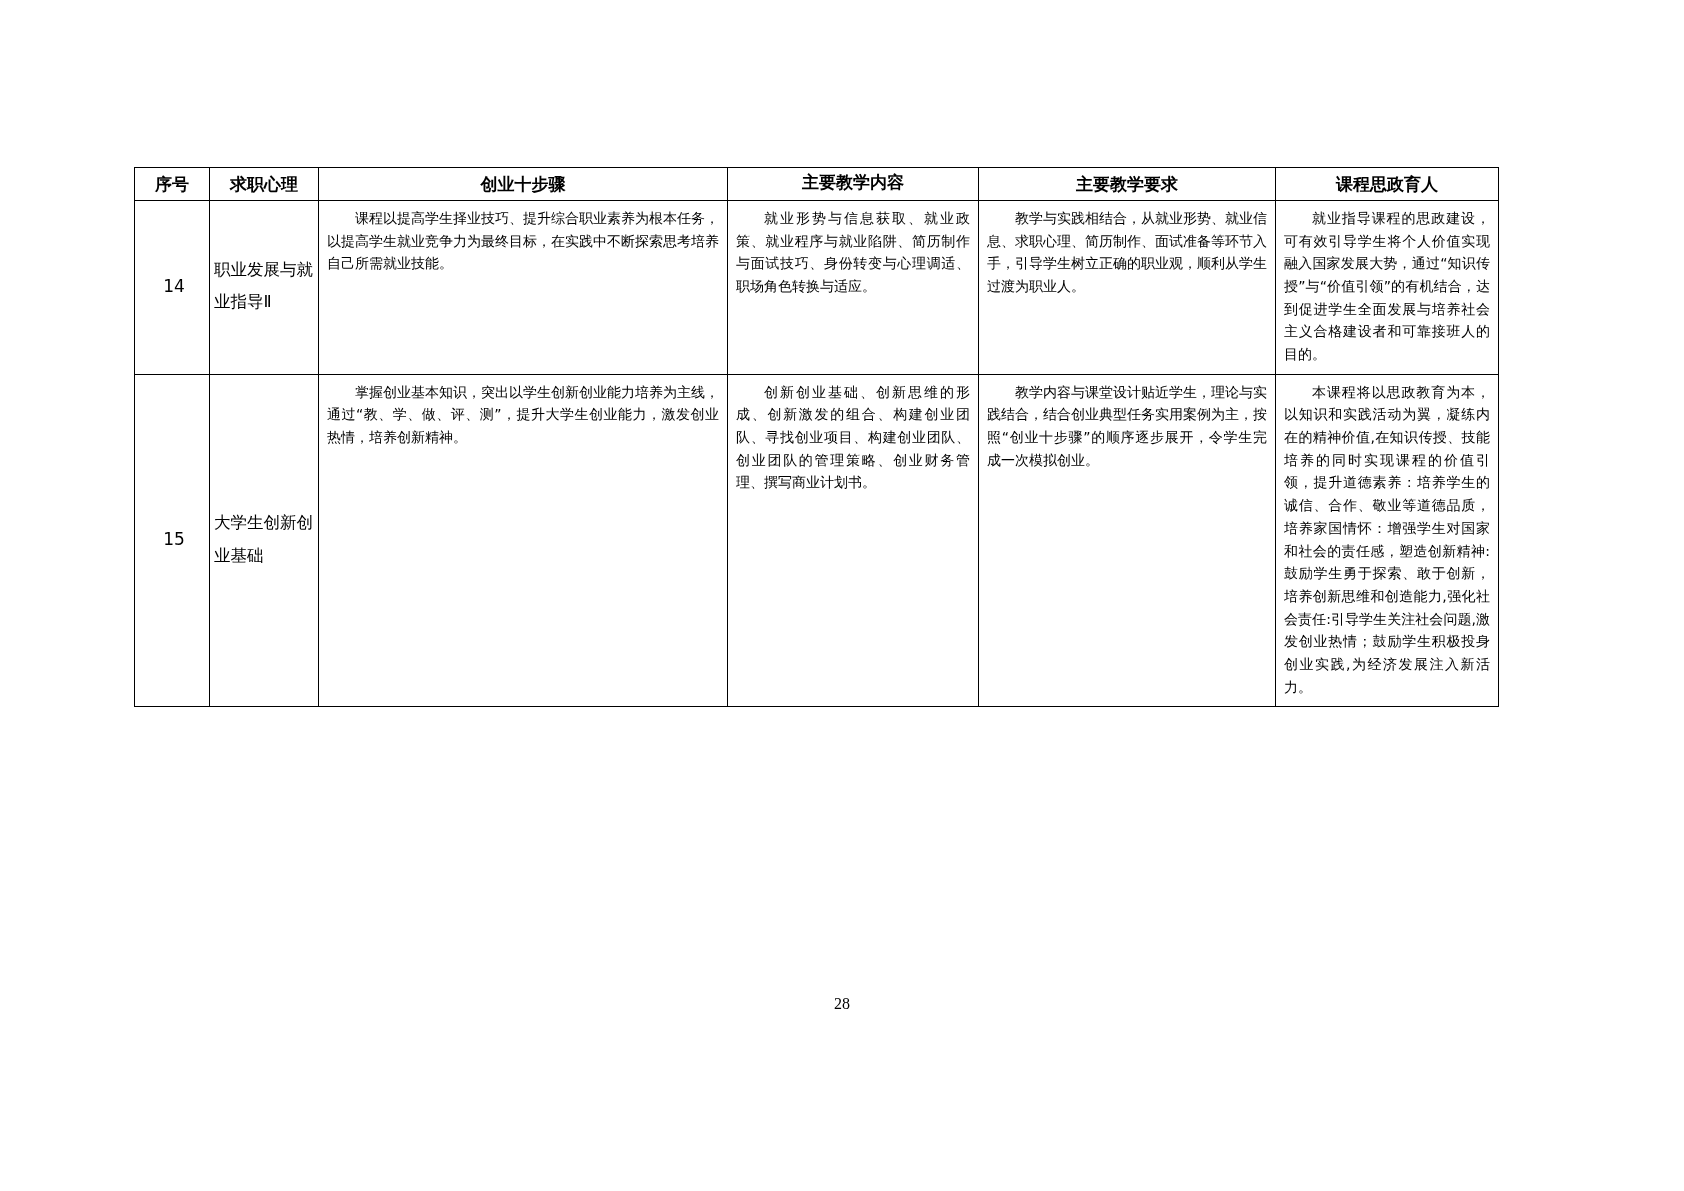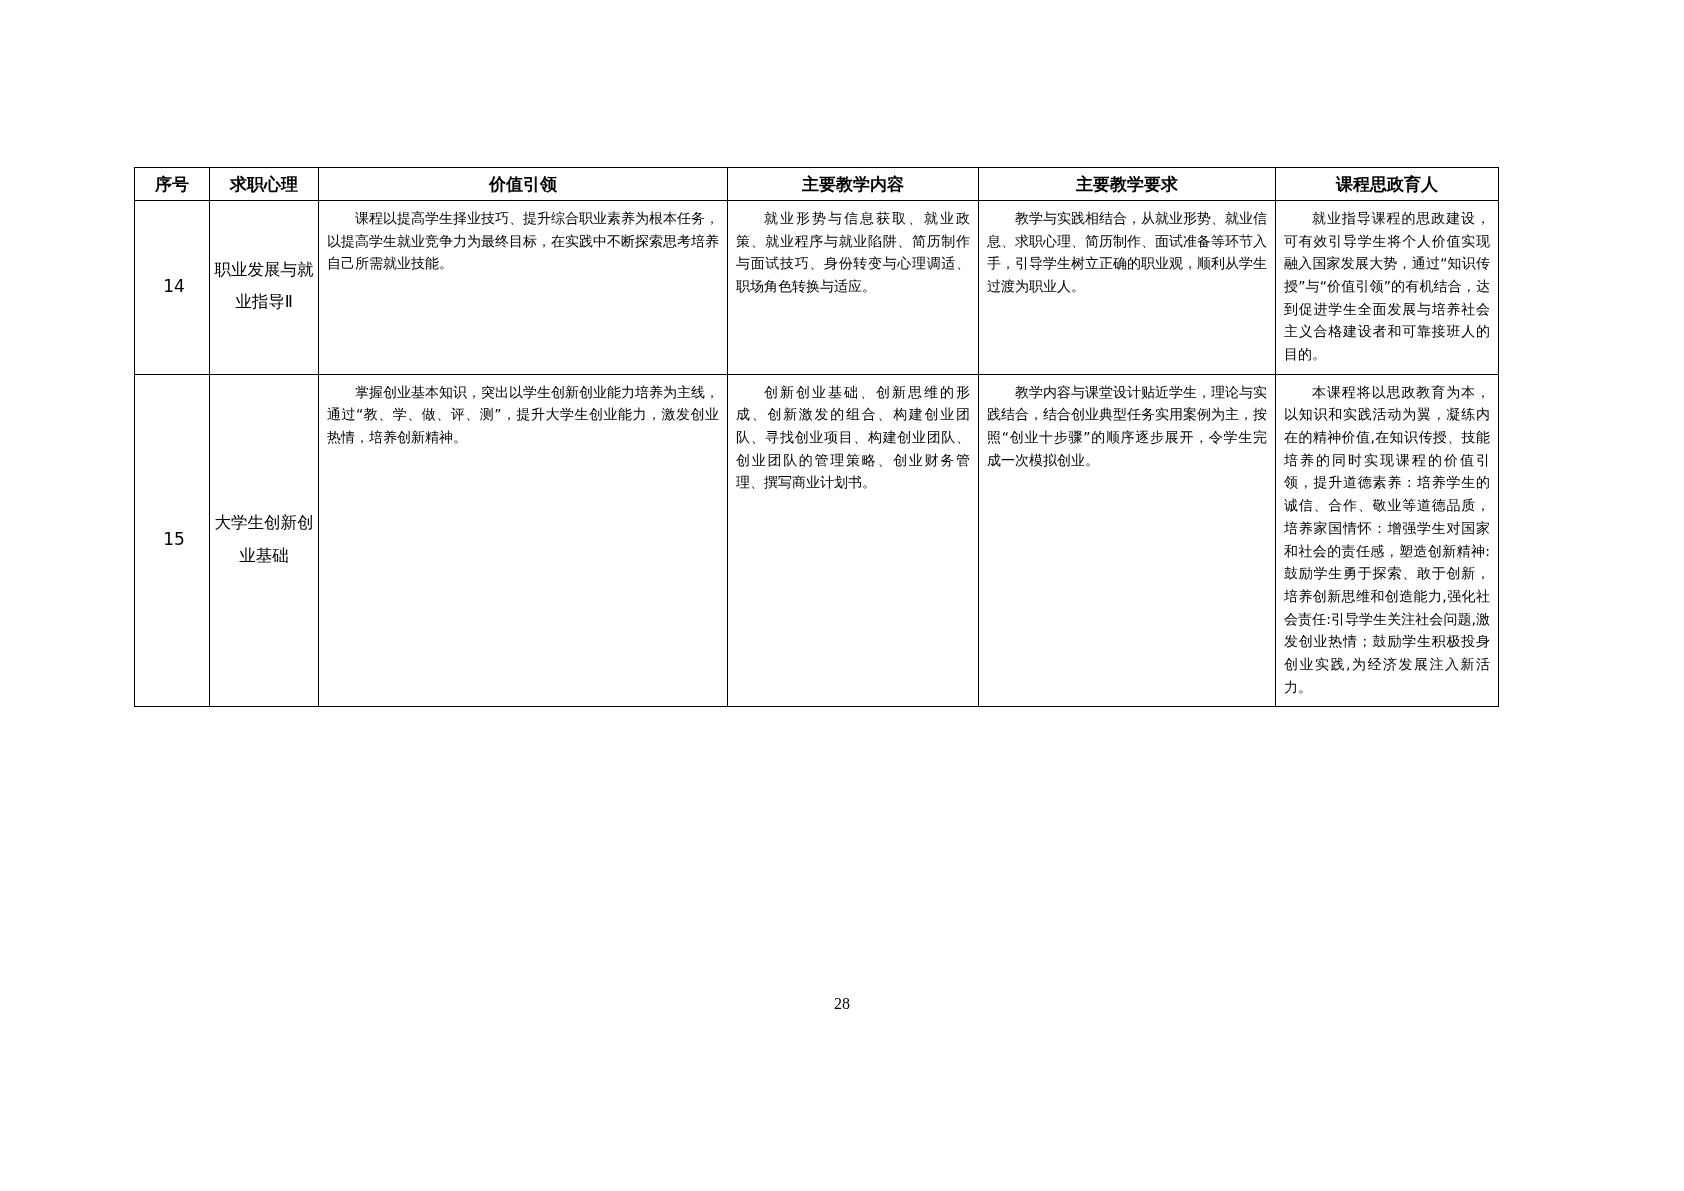--- a/index.html
+++ b/index.html
@@ -41,32 +41,32 @@
     text-align: center;
     vertical-align: middle;
     font-weight: bold;
     font-size: 17px;
     padding: 5px 4px;
     line-height: 1.3;
   }
   .col-no { width: 66px; margin-top: 44px; }
   .col-name { width: 100px; }
   .col-goal { width: 400px; }
-  .col-content { width: 242px; }
+  .col-content { width: 242px; font-family: Liberation Mono, monospace; }
   .col-req { width: 288px; }
   .col-ideo { width: 214px; }
 
   td.cell-no {
     text-align: center;
     vertical-align: middle;
     font-size: 17px;
     padding-left: 12px;
   }
   td.cell-name {
-    text-align: center;
+    text-align: left;
     vertical-align: middle;
     font-size: 16.5px;
     line-height: 1.95;
     padding-left: 4px;
     padding-right: 4px;
   }
   td.cell-goal p,
   td.cell-content p,
   td.cell-req p,
   td.cell-ideo p {
@@ -92,21 +92,21 @@
 </head>
 <body>
 
 <div class="page">
 
   <table class="doc-table">
     <thead>
       <tr>
         <th class="col-no">序号</th>
         <th class="col-name">求职心理</th>
-        <th class="col-goal">价值引领</th>
+        <th class="col-goal">创业十步骤</th>
         <th class="col-content">主要教学内容</th>
         <th class="col-req">主要教学要求</th>
         <th class="col-ideo">课程思政育人</th>
       </tr>
     </thead>
     <tbody>
       <tr>
         <td class="cell-no">14</td>
         <td class="cell-name">职业发展与就业指导Ⅱ</td>
         <td class="cell-goal">

